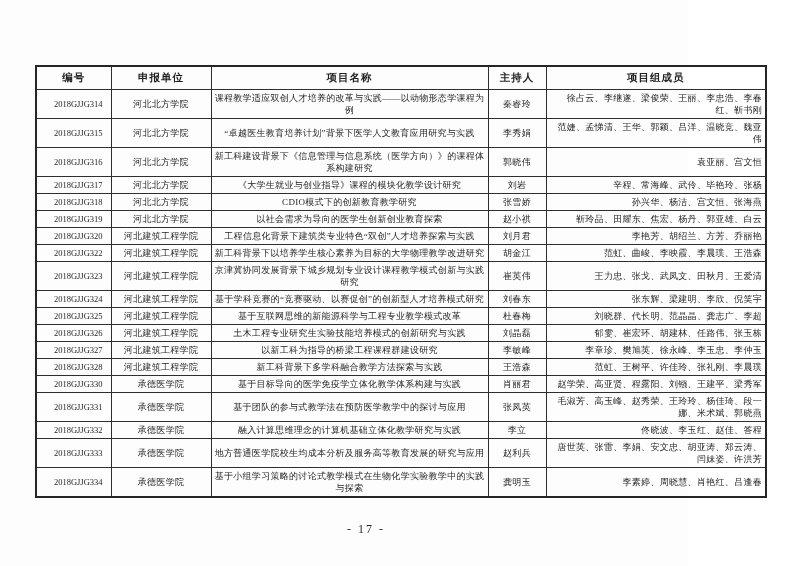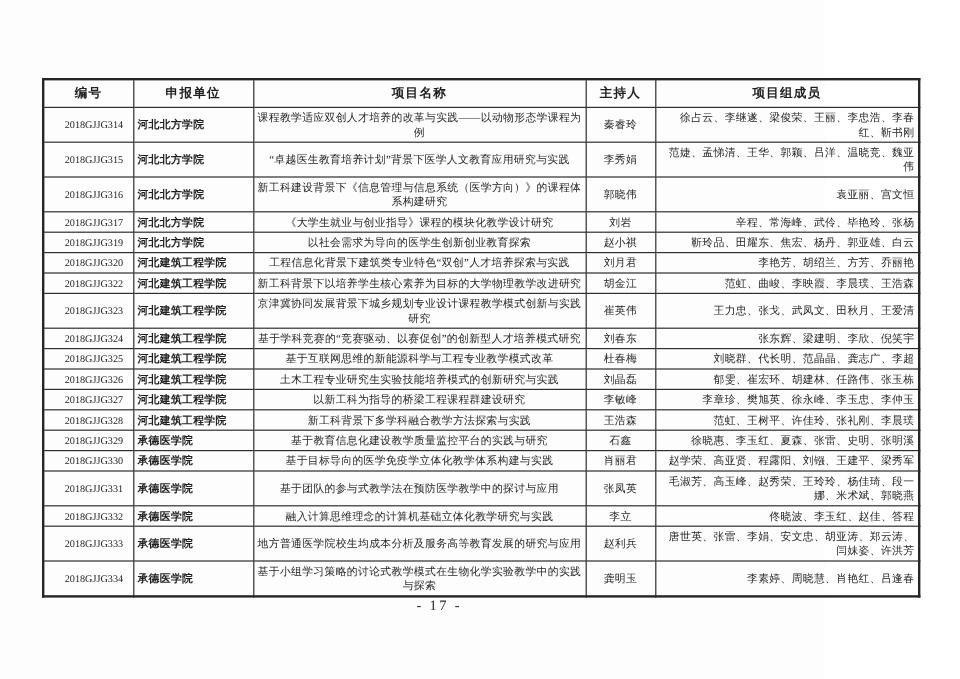--- a/index.html
+++ b/index.html
@@ -37,28 +37,28 @@
     height: 20px;
     letter-spacing: 1px;
   }
   .grant-table td {
     font-size: 9px;
     line-height: 12px;
     padding: 2px 3px;
     letter-spacing: 0.3px;
   }
   td.c-id   { text-align: center; font-size: 8.5px; letter-spacing: 0; padding-left: 12px; }
-  td.c-unit { text-align: left; font-weight: bold; }
+  td.c-unit { text-align: center; }
   td.c-proj { text-align: center; }
   td.c-host { text-align: center; }
   td.c-mem  { text-align: right; }
   .page-number {
     position: absolute;
     left: 0; right: 0;
-    top: 497px;
+    top: 522px;
     text-align: center;
     font-size: 12px;
     letter-spacing: 2px;
     color: #2a2a2a;
     margin-left: 44px;
   }
 </style>
 </head>
 <body>
 
@@ -104,20 +104,27 @@
           <td class="c-mem">袁亚丽、宫文恒</td>
         </tr>
         <tr>
           <td class="c-id">2018GJJG317</td>
           <td class="c-unit">河北北方学院</td>
           <td class="c-proj">《大学生就业与创业指导》课程的模块化教学设计研究</td>
           <td class="c-host">刘岩</td>
           <td class="c-mem">辛程、常海峰、武伶、毕艳玲、张杨</td>
         </tr>
         <tr>
+          <td class="c-id">2018GJJG318</td>
+          <td class="c-unit">河北北方学院</td>
+          <td class="c-proj">CDIO模式下的创新教育教学研究</td>
+          <td class="c-host">张雪娇</td>
+          <td class="c-mem">孙兴华、杨洁、宫文恒、张海燕</td>
+        </tr>
+        <tr>
           <td class="c-id">2018GJJG319</td>
           <td class="c-unit">河北北方学院</td>
           <td class="c-proj">以社会需求为导向的医学生创新创业教育探索</td>
           <td class="c-host">赵小祺</td>
           <td class="c-mem">靳玲品、田耀东、焦宏、杨丹、郭亚雄、白云</td>
         </tr>
         <tr>
           <td class="c-id">2018GJJG320</td>
           <td class="c-unit">河北建筑工程学院</td>
           <td class="c-proj">工程信息化背景下建筑类专业特色“双创”人才培养探索与实践</td>
@@ -167,27 +174,20 @@
           <td class="c-mem">李章珍、樊旭英、徐永峰、李玉忠、李仲玉</td>
         </tr>
         <tr>
           <td class="c-id">2018GJJG328</td>
           <td class="c-unit">河北建筑工程学院</td>
           <td class="c-proj">新工科背景下多学科融合教学方法探索与实践</td>
           <td class="c-host">王浩森</td>
           <td class="c-mem">范虹、王树平、许佳玲、张礼刚、李晨璞</td>
         </tr>
         <tr>
-          <td class="c-id">2018GJJG329</td>
-          <td class="c-unit">承德医学院</td>
-          <td class="c-proj">基于教育信息化建设教学质量监控平台的实践与研究</td>
-          <td class="c-host">石鑫</td>
-          <td class="c-mem">徐晓惠、李玉红、夏森、张雷、史明、张明溪</td>
-        </tr>
-        <tr>
           <td class="c-id">2018GJJG330</td>
           <td class="c-unit">承德医学院</td>
           <td class="c-proj">基于目标导向的医学免疫学立体化教学体系构建与实践</td>
           <td class="c-host">肖丽君</td>
           <td class="c-mem">赵学荣、高亚贤、程露阳、刘镪、王建平、梁秀军</td>
         </tr>
         <tr>
           <td class="c-id">2018GJJG331</td>
           <td class="c-unit">承德医学院</td>
           <td class="c-proj">基于团队的参与式教学法在预防医学教学中的探讨与应用</td>

